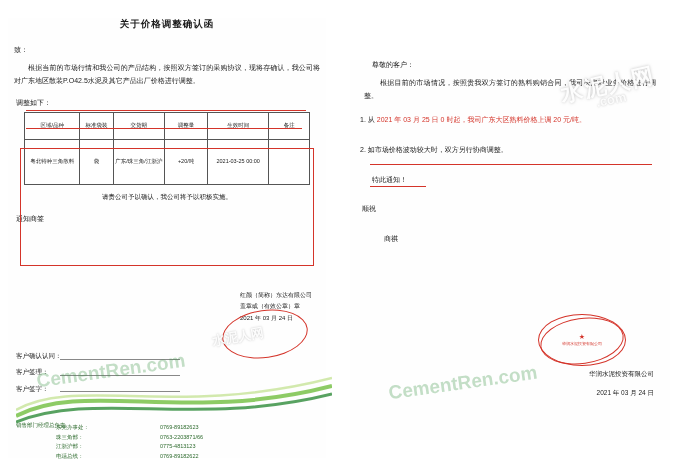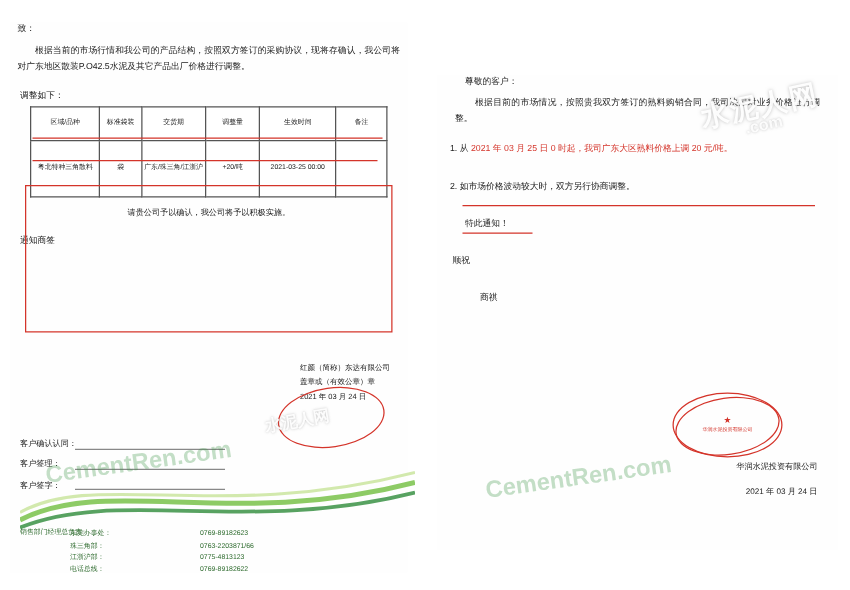--- a/index.html
+++ b/index.html
@@ -286,20 +286,21 @@
     transform: rotate(-12deg);
   }
 </style>
 </head>
 <body>
 
 <div id="page">
 
   <div class="doc" id="doc-left">
 
+    <div class="doc-title">关于价格调整确认函</div>
 
     <div class="salutation">致：</div>
 
     <div class="para indent">根据当前的市场行情和我公司的产品结构，按照双方签订的采购协议，现将存确认，我公司将对广东地区散装P.O42.5水泥及其它产品出厂价格进行调整。</div>
 
     <div class="underline-red" style="left:18px; top:92px; width:280px;"></div>
     <div class="underline-red" style="left:18px; top:110px; width:276px;"></div>
 
     <div class="tbl-label">调整如下：</div>
 

